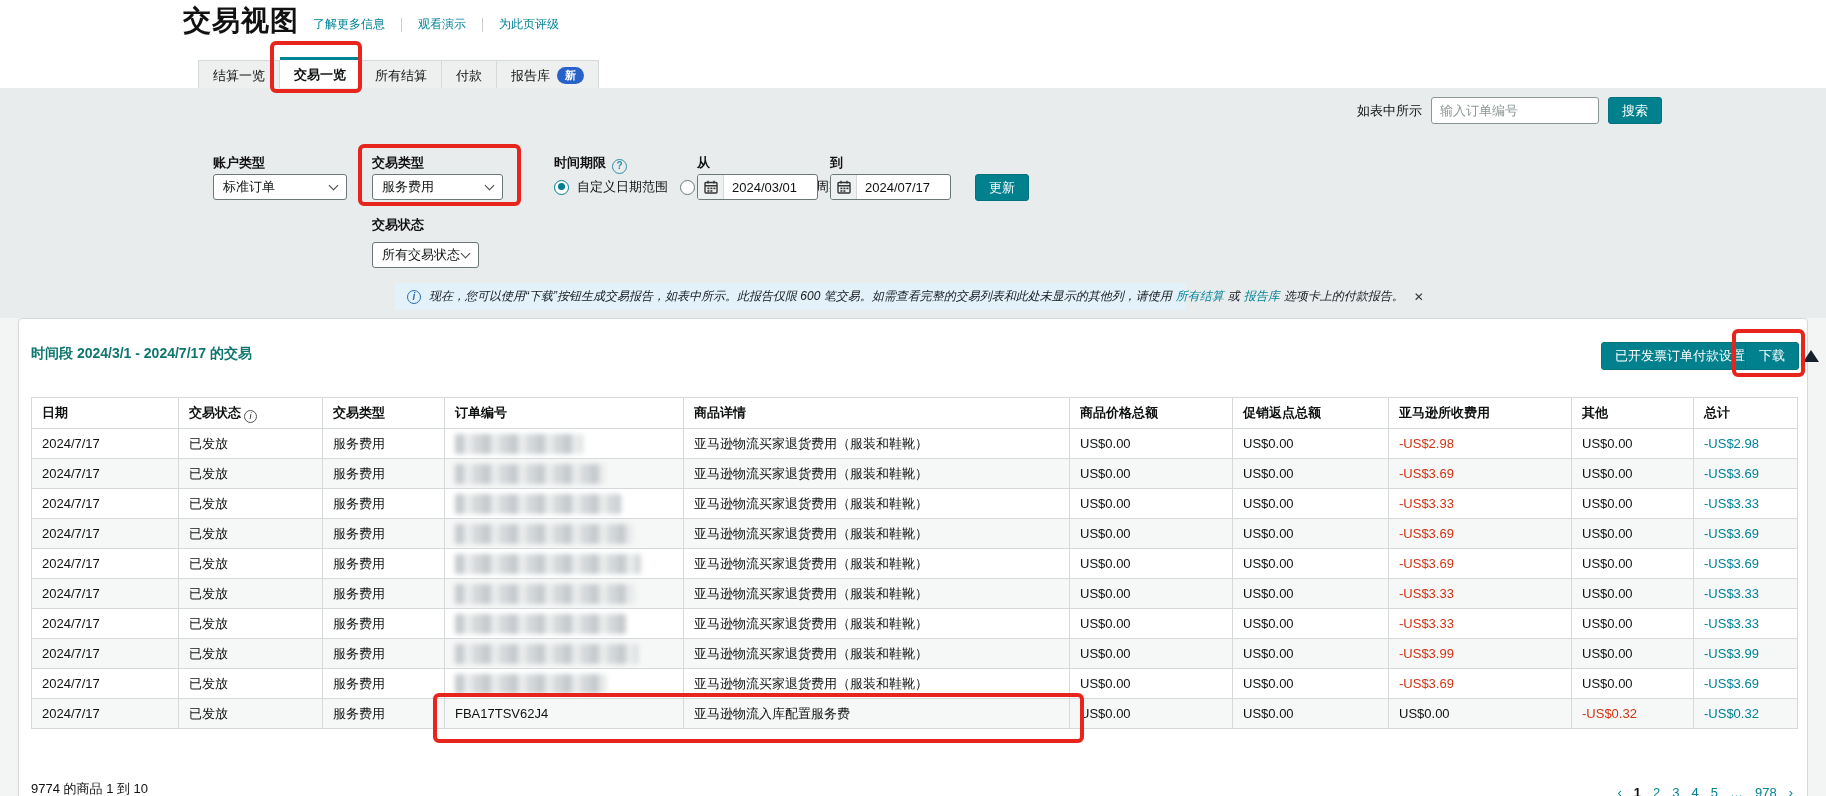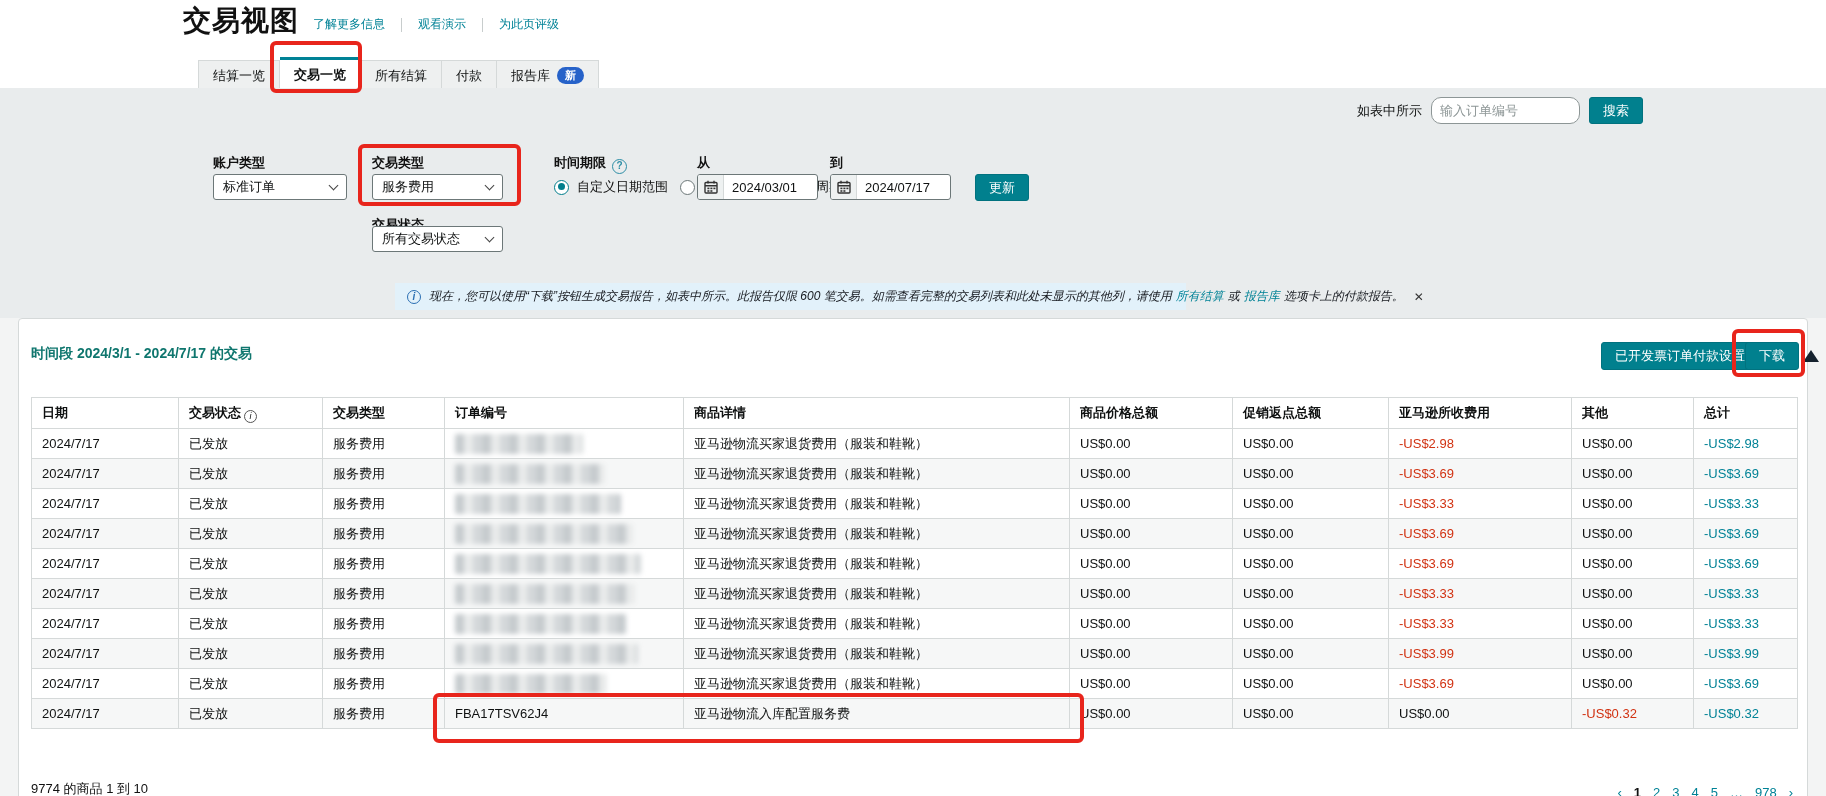--- a/index.html
+++ b/index.html
@@ -18,21 +18,21 @@
   .tab-bar { position:absolute; left:198px; top:57px; display:flex; align-items:flex-end; }
   .tab { height:31px; background:#eef0f0; border:1px solid #d5d9d9; border-left:none; display:flex; align-items:center; padding:0 14px; font-size:13px; cursor:pointer; white-space:nowrap; }
   .tab:first-child { border-left:1px solid #d5d9d9; }
   .tab.active { background:#fff; border-top:3px solid #008296; border-bottom-color:#fff; height:34px; font-weight:bold; }
   .badge { background:#2662c9; color:#fff; border-radius:10px; font-size:11px; line-height:17px; padding:0 8px; margin-left:7px; font-weight:bold; }
 
   
   .filter-area { position:absolute; left:0; top:88px; width:100%; height:230px; background:#e9eced; }
   .search-group { position:absolute; left:1357px; top:9px; display:flex; align-items:center; gap:9px; }
   .search-label { font-size:13px; color:#0f1111; white-space:nowrap; }
-  .search-input { width:149px; height:27px; border:1px solid #8d9696; border-radius:10px; padding:0 8px; font-size:13px; font-family:inherit; background:#fff; color:#0f1111; }
+  .search-input { width:168px; height:27px; border:1px solid #8d9696; border-radius:3px; padding:0 8px; font-size:13px; font-family:inherit; background:#fff; color:#0f1111; }
   .search-input::placeholder { color:#8d9696; }
   .teal-btn { background:#01808e; color:#fff; border:1px solid #01727f; border-radius:3px; font-size:13px; font-family:inherit; height:27px; padding:0 13px; cursor:pointer; white-space:nowrap; }
 
   .flabel { position:absolute; font-size:13px; font-weight:bold; color:#111; white-space:nowrap; }
   .select { position:absolute; height:26px; background:#fff; border:1px solid #6c7778; border-radius:3px; display:flex; align-items:center; justify-content:space-between; padding:0 9px; font-size:13px; cursor:pointer; }
   .chev { width:7px; height:7px; border-right:1.6px solid #444; border-bottom:1.6px solid #444; transform:rotate(45deg); margin-top:-4px; flex:none; }
   .radio-group { position:absolute; left:554px; top:90px; display:flex; flex-direction:row; gap:12px; }
   .radio-row { display:flex; align-items:center; gap:8px; cursor:pointer; height:18px; }
   .radio { width:15px; height:15px; border:1.5px solid #6c7778; border-radius:50%; background:#fff; flex:none; }
   .radio.sel { border-color:#017d8c; }
@@ -140,21 +140,21 @@
       <span class="chev"></span>
     </div>
 
     <span class="flabel" style="left:372px; top:66px;">交易类型</span>
     <div class="select" style="left:372px; top:86px; width:131px;">
       <span>服务费用</span>
       <span class="chev"></span>
     </div>
 
     <span class="flabel" style="left:372px; top:128px;">交易状态</span>
-    <div class="select" style="left:372px; top:138px; width:131px;">
+    <div class="select" style="left:372px; top:154px; width:107px;">
       <span>所有交易状态</span>
       <span class="chev"></span>
     </div>
 
     <span class="flabel" style="left:554px; top:66px;"><span>时间期限</span><span class="help-icon">?</span></span>
     <div class="radio-group">
         <div class="radio-row">
           <span class="radio sel"></span>
           <span class="radio-label">自定义日期范围</span>
         </div>

